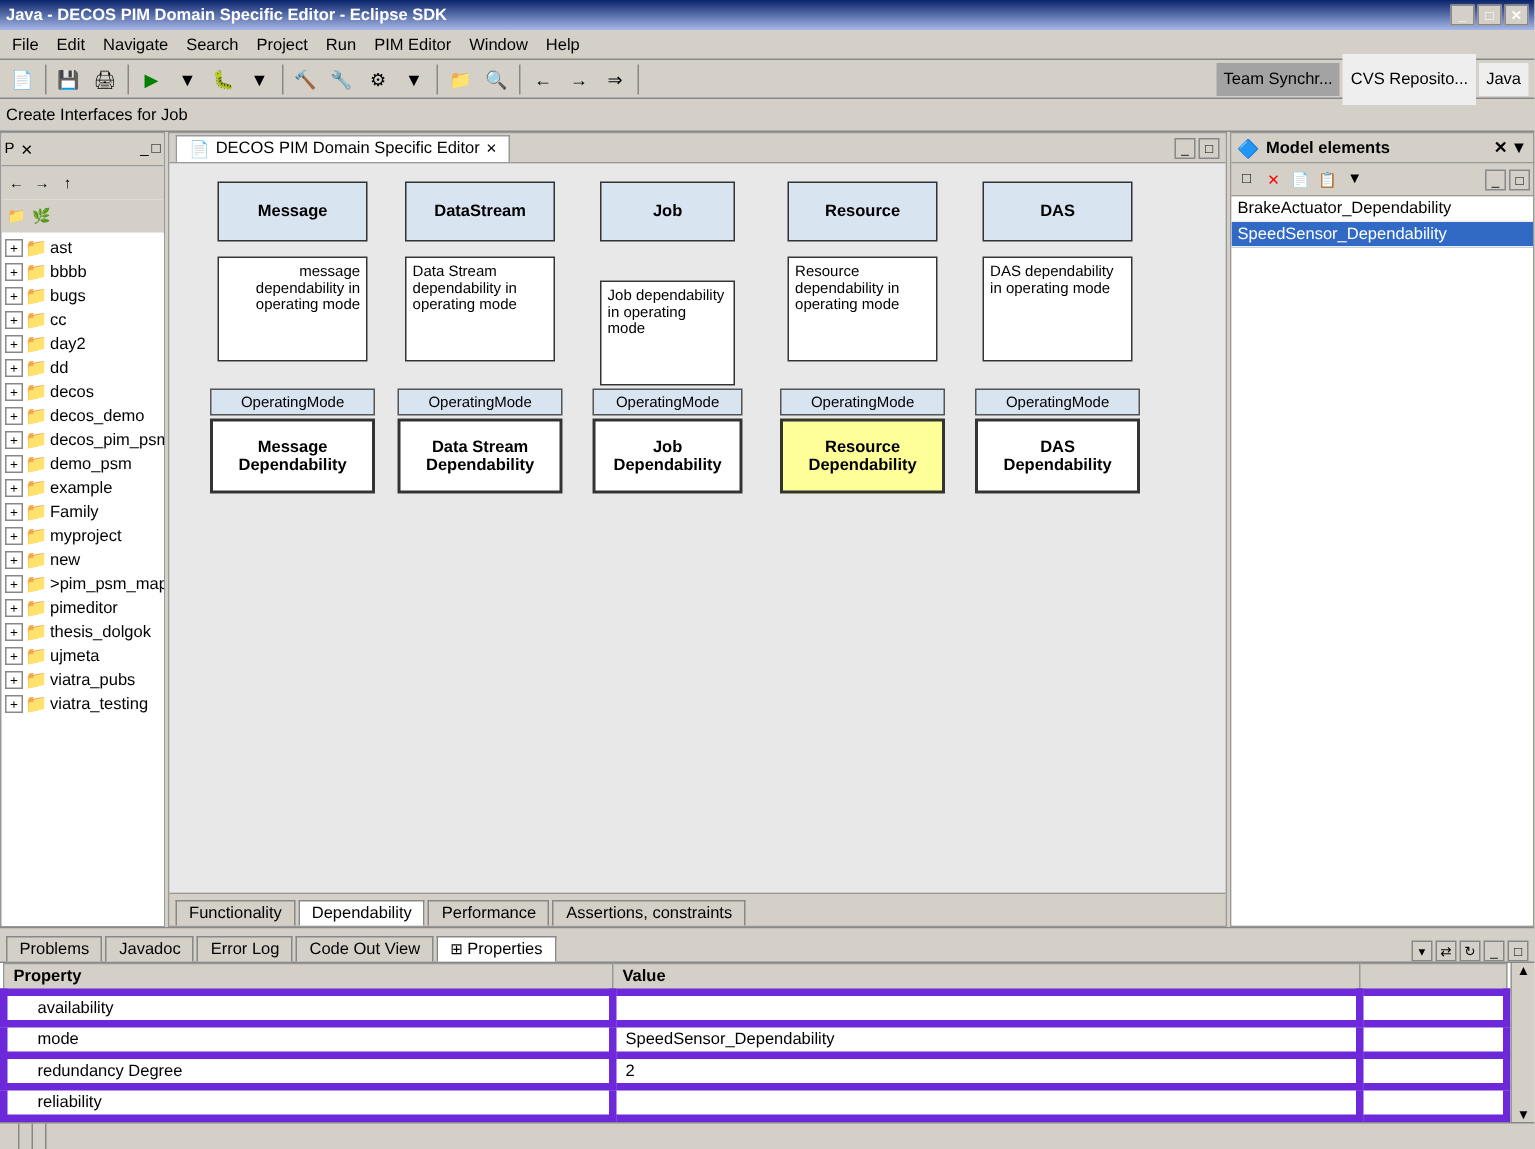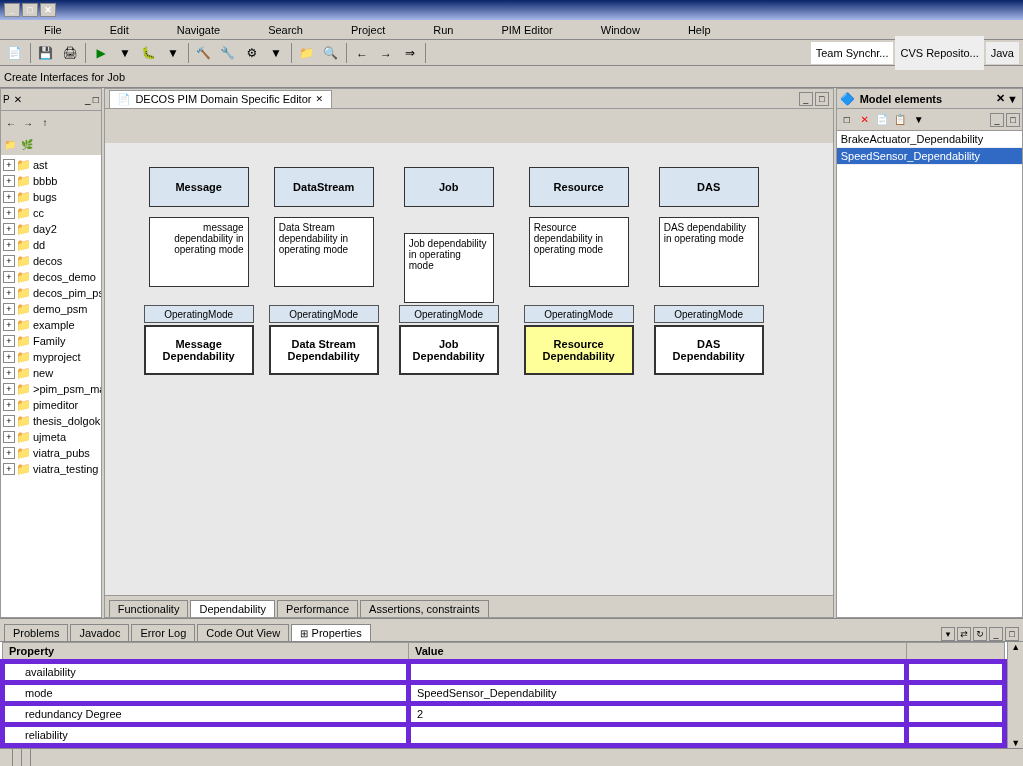--- a/index.html
+++ b/index.html
@@ -22,21 +22,21 @@
 
     
     .menu-bar {
       background: #d4d0c8;
       height: 20px;
       display: flex;
       align-items: center;
       padding: 0 2px;
       border-bottom: 1px solid #888;
     }
-    .menu-item { padding: 2px 6px; font-size: 11px; cursor: pointer; margin-left: 36px; }
+    .menu-item { padding: 2px 6px; font-size: 11px; cursor: pointer; }
 
     
     .toolbar {
       background: #d4d0c8;
       height: 26px;
       display: flex;
       align-items: center;
       padding: 0 4px;
       gap: 2px;
       border-bottom: 1px solid #888;
@@ -110,22 +110,21 @@
       gap: 4px;
     }
     .editor-title-controls { margin-left: auto; display: flex; gap: 2px; }
     .ctl-btn { width: 14px; height: 14px; background: #d4d0c8; border: 1px solid #888; font-size: 9px; display: flex; align-items: center; justify-content: center; cursor: pointer; }
 
     .diagram-area {
       flex: 1;
       background: #e8e8e8;
       overflow: auto;
       position: relative;
-      padding: 14px;
-      margin-top: 34px;
+      padding: 2px;
     }
 
     
     .diagram-canvas {
       position: relative;
       min-height: 450px;
       min-width: 700px;
     }
     .diagram-node {
       position: absolute;
@@ -287,20 +286,21 @@
       font-size: 10px;
     }
     .status-seg { border-right: 1px solid #888; padding: 0 4px; height: 100%; display: flex; align-items: center; }
 
     .panel-row { display: flex; height: calc(766px - 20px - 20px - 26px - 22px - 130px - 18px); }
   </style>
 </head>
 <body>
 
 <div class="title-bar">
+  <span>Java - DECOS PIM Domain Specific Editor - Eclipse SDK</span>
   <div class="title-bar-buttons">
     <div class="title-btn">_</div>
     <div class="title-btn">□</div>
     <div class="title-btn">✕</div>
   </div>
 </div>
 
 <div class="menu-bar">
   <span class="menu-item">File</span>
   <span class="menu-item">Edit</span>
@@ -330,21 +330,21 @@
   <div class="tb-btn">▼</div>
   <div class="tb-sep"></div>
   <div class="tb-btn">📁</div>
   <div class="tb-btn">🔍</div>
   <div class="tb-sep"></div>
   <div class="tb-btn">←</div>
   <div class="tb-btn">→</div>
   <div class="tb-btn">⇒</div>
   <div class="tb-sep"></div>
   <div style="flex:1"></div>
-  <div class="tb-btn" style="background:#ffffff; padding:0 4px; width:auto; font-size:10px;">
+  <div class="tb-btn" style="background:#a3a3a3; padding:0 4px; width:auto; font-size:10px;">
     <span>Team Synchr...</span>
   </div>
   <div class="tb-btn" style="background:#eee; padding:16px 4px; width:auto; font-size:10px;">
     <span>CVS Reposito...</span>
   </div>
   <div class="tb-btn" style="background:#eee; padding:0 4px; width:auto; font-size:10px;">
     <span>Java</span>
   </div>
 </div>
 

